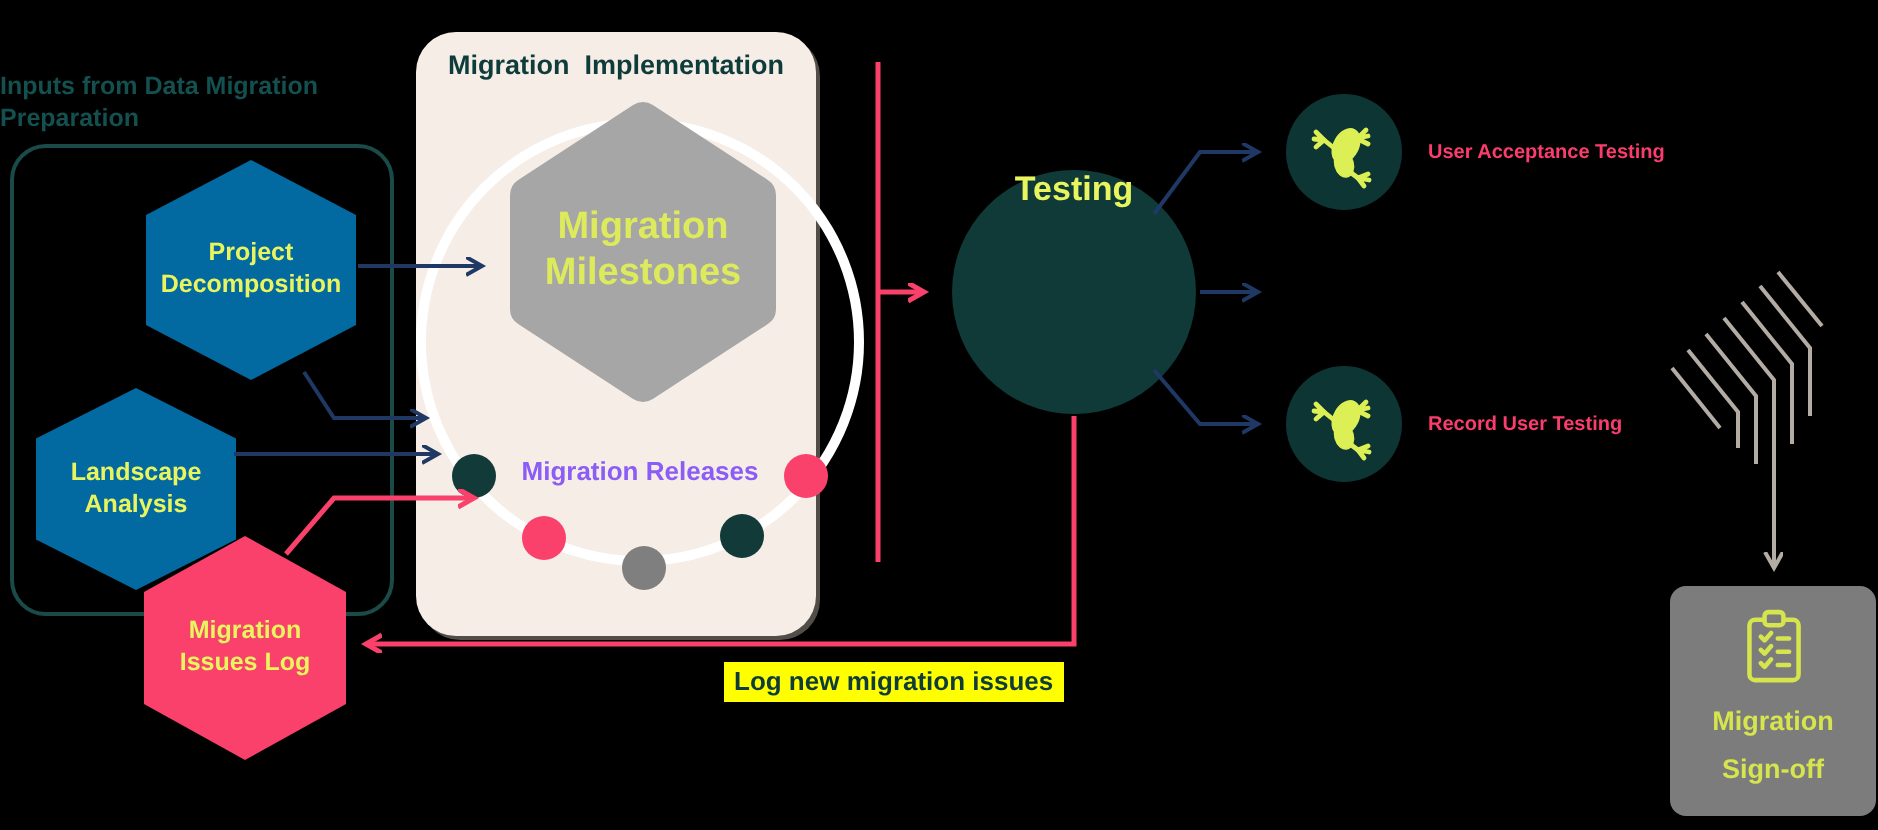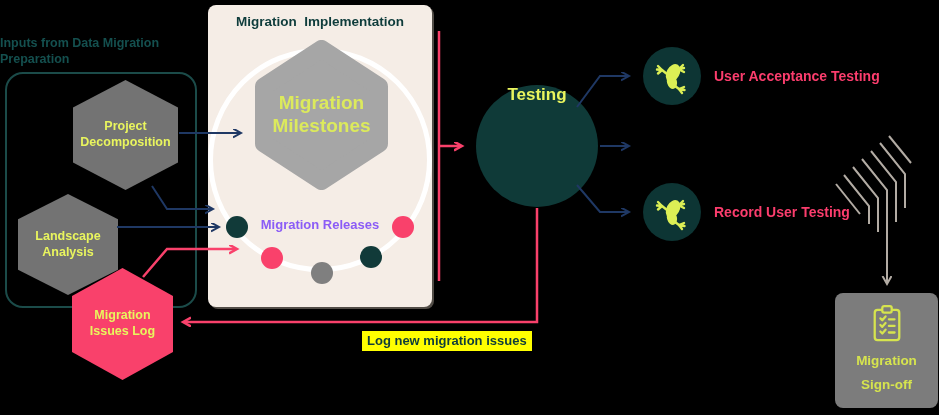--- a/index.html
+++ b/index.html
@@ -8,29 +8,29 @@
 
   
   .inputs-title{position:absolute;left:0;top:35px;width:196px;text-align:left;
     color:#14504f;font-weight:bold;font-size:12.5px;line-height:1.3;white-space:pre-line;z-index:2;}
   .inputs-frame{position:absolute;left:5px;top:72px;width:188px;height:232px;
     border:2px solid #1b4b49;border-radius:18px;z-index:1;}
 
   .hex{position:absolute;clip-path:polygon(50% 0%,100% 25%,100% 75%,50% 100%,0% 75%,0% 25%);
     display:flex;align-items:center;justify-content:center;text-align:center;
     font-weight:bold;white-space:pre-line;line-height:1.25;z-index:4;}
-  .hex-teal{background:#737373;color:#e9f55e;}
+  .hex-teal{background:#0369a1;color:#e9f55e;}
   .hex-pink{background:#f9416b;color:#e9f55e;}
   #hex-project{left:73px;top:80px;width:105px;height:110px;font-size:12.5px;}
   #hex-landscape{left:18px;top:194px;width:100px;height:101px;font-size:12.5px;}
   #hex-issues{left:72px;top:268px;width:101px;height:112px;font-size:12.5px;}
 
   
-  .impl-box{position:absolute;left:208px;top:5px;width:224px;height:302px;
-    background:#f5ede6;border-radius:8px;z-index:3;
+  .impl-box{position:absolute;left:208px;top:16px;width:200px;height:302px;
+    background:#f5ede6;border-radius:20px;z-index:3;
     box-shadow:2px 2px 0 rgba(150,140,130,.55);}
   .impl-title{position:absolute;left:0;top:9px;width:100%;text-align:center;
     color:#0e3c3b;font-weight:bold;font-size:13.5px;white-space:pre;}
   .ring{position:absolute;left:0;top:43px;width:224px;height:224px;border:5px solid #fff;
     border-radius:50%;box-sizing:border-box;}
   .milestone-hex-wrap{position:absolute;left:47px;top:35px;width:133px;height:150px;}
   .milestone-label{position:absolute;inset:0;display:flex;align-items:center;justify-content:center;
     text-align:center;color:#dcea5c;font-weight:bold;font-size:19px;line-height:1.2;white-space:pre-line;}
   .releases-label{position:absolute;left:42px;top:212px;width:140px;text-align:center;
     color:#8b5cf6;font-weight:bold;font-size:13px;}
@@ -41,21 +41,21 @@
 
   
   .testing-circle{position:absolute;left:476px;top:85px;width:122px;height:122px;border-radius:50%;
     background:#0f3a38;display:flex;align-items:flex-start;justify-content:center;
     color:#e9f55e;font-weight:bold;font-size:17px;z-index:3;}
 
   
   .test-row{position:absolute;left:643px;display:flex;align-items:center;z-index:3;}
   .icon-circle{width:58px;height:58px;border-radius:50%;background:#0d3534;
     display:flex;align-items:center;justify-content:center;}
-  .test-label{margin-left:13px;color:#fb3d6d;font-weight:bold;font-size:14px;white-space:nowrap;}
+  .test-label{margin-left:13px;color:#fb3d6d;font-weight:bold;font-size:10px;white-space:nowrap;}
   #test-row-0{top:47px}#test-row-1{top:112px}#test-row-2{top:183px}
 
   
   .feedback{position:absolute;left:362px;top:331px;background:#ffff00;color:#0e3c3b;
     font-weight:bold;font-size:13px;padding:2px 5px 3px;z-index:3;text-align:right;}
 
   
   .signoff{position:absolute;left:835px;top:293px;width:103px;height:115px;background:#7c7c7c;
     border-radius:8px;display:flex;flex-direction:column;align-items:center;z-index:3;}
   .signoff-label{margin-top:5px;text-align:center;color:#d6e44e;font-weight:bold;

